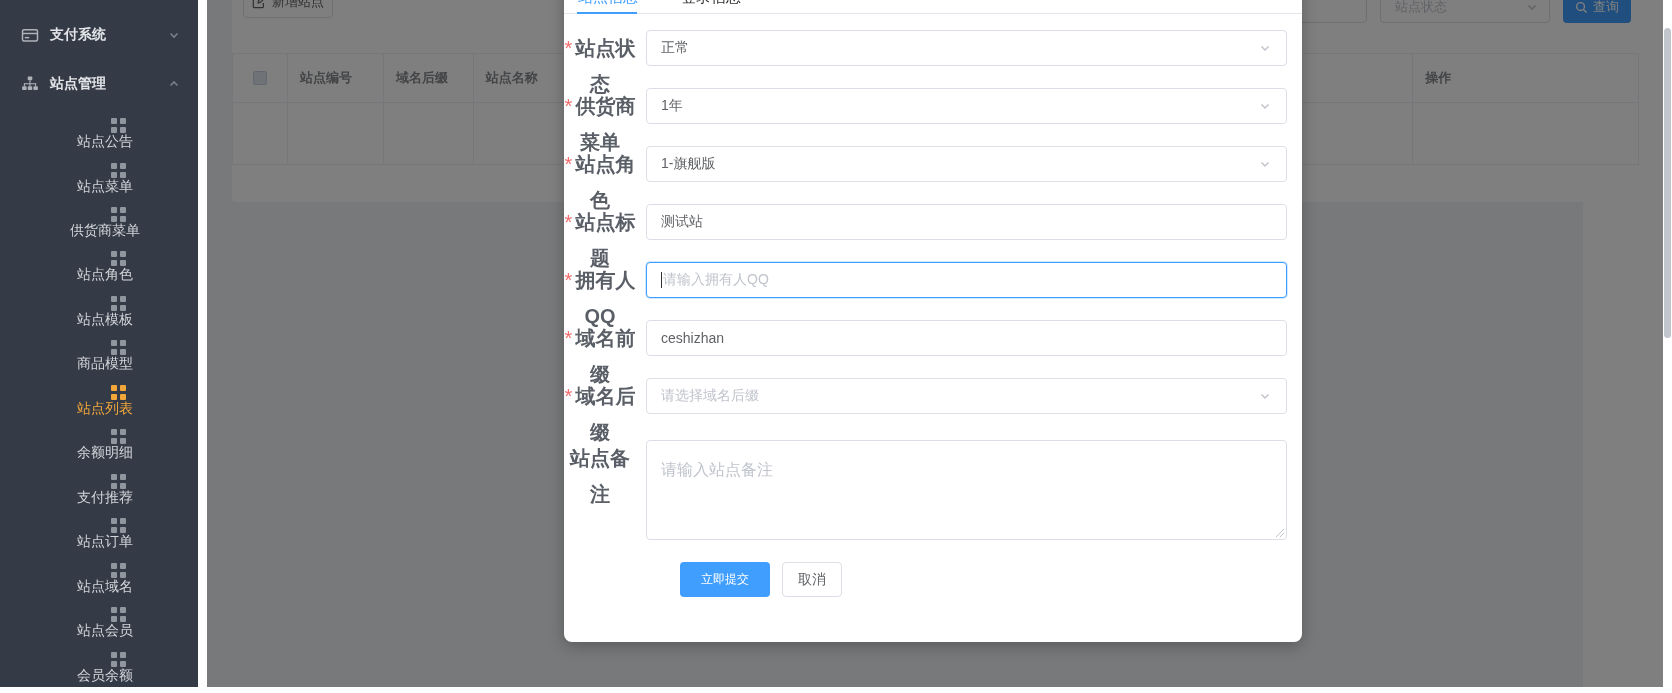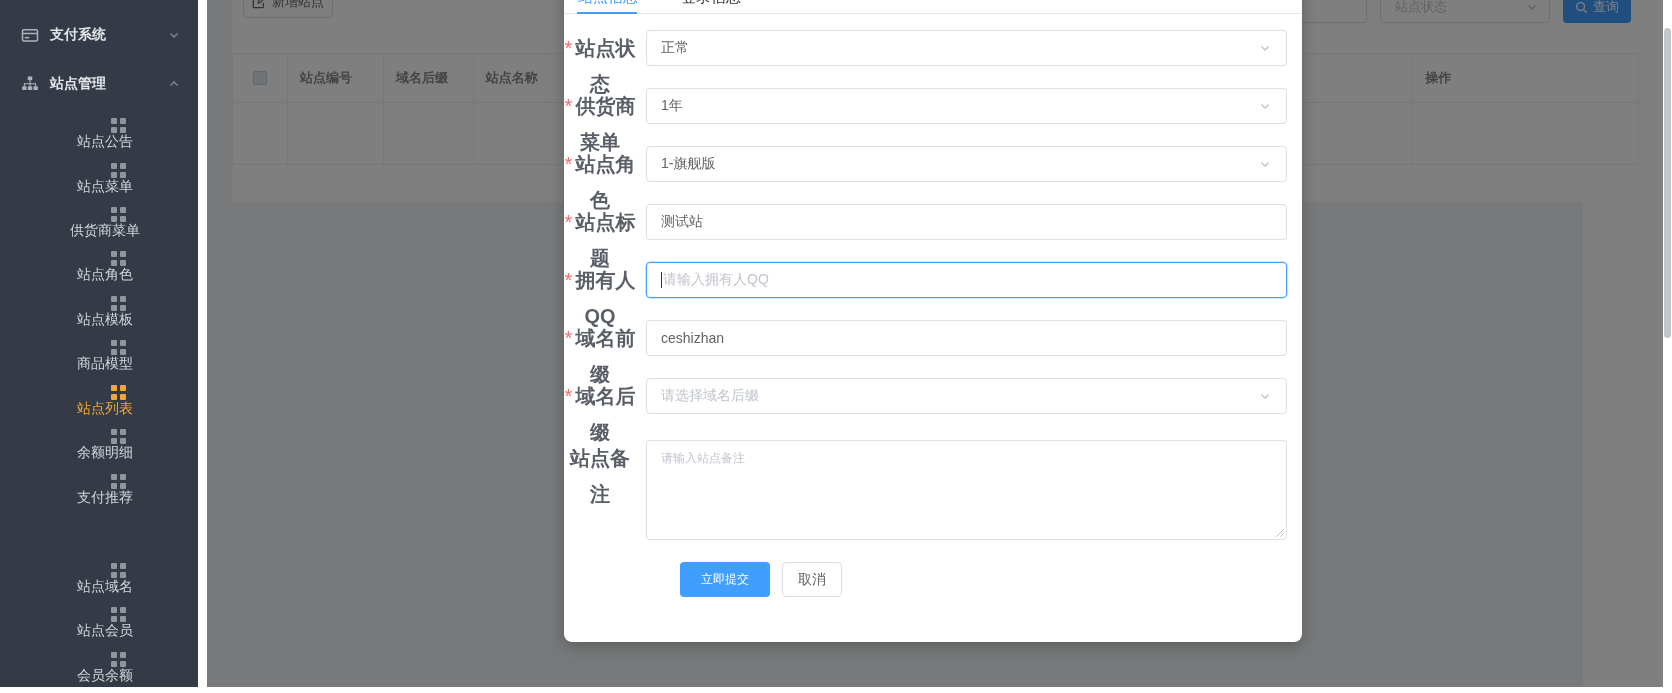--- a/index.html
+++ b/index.html
@@ -72,22 +72,22 @@
     text-align:center; font-size:20px; font-weight:700; color:#5a5e66; }
   .req { color:#f56c6c; margin-right:3px; font-weight:400; }
   .fctl { position:absolute; left:82px; top:0; width:641px; height:36px;
     border:1px solid #dcdfe6; border-radius:4px; background:#fff; display:flex;
     align-items:center; padding:0 14px; font-size:14px; color:#606266; cursor:text; }
   .fctl.sel { cursor:pointer; justify-content:space-between; }
   .fctl.focused { border-color:#409eff; box-shadow:0 0 0 1px rgba(64,158,255,0.25);text-align:center; }
   .ph { color:#c0c4cc; }
   .caret { display:inline-block; width:1px; height:16px; background:#303133; margin-right:1px; }
   .ftext { position:absolute; left:82px; top:0; width:641px; height:100px;
-    border:1px solid #dcdfe6; border-radius:4px; background:#fff; padding:9px 14px;
-    font-size:12px; color:#c0c4cc; }
+    border:1px solid #dcdfe6; border-radius:4px; background:#fff; padding:19px 14px;
+    font-size:16px; color:#c0c4cc; }
   .resize-h { position:absolute; right:2px; bottom:2px; width:10px; height:10px; }
   .btn-submit { position:absolute; left:116px; top:612px; width:90px; height:35px;
     background:#409eff; border:none; border-radius:4px; color:#fff; font-size:12px; cursor:pointer; }
   .btn-cancel { position:absolute; left:218px; top:612px; width:60px; height:35px;
     background:#fff; border:1px solid #dcdfe6; border-radius:4px; color:#606266;
     font-size:14px; cursor:pointer; }
 
   
   #scrollbar { position:absolute; left:1663px; top:0; width:9px; height:687px; background:#ffffff; }
   #scroll-thumb { position:absolute; left:1px; top:28px; width:7px; height:310px;
@@ -199,20 +199,29 @@
       <span class="i-lb">余额明细</span>
     </div>
     <div class="snav-item" style="top:474px">
       <span class="grid-ic">
           <i></i>
           <i></i>
           <i></i>
           <i></i>
         </span>
       <span class="i-lb">支付推荐</span>
+    </div>
+    <div class="snav-item" style="top:518px">
+      <span class="grid-ic">
+          <i></i>
+          <i></i>
+          <i></i>
+          <i></i>
+        </span>
+      <span class="i-lb">站点订单</span>
     </div>
     <div class="snav-item" style="top:563px">
       <span class="grid-ic">
           <i></i>
           <i></i>
           <i></i>
           <i></i>
         </span>
       <span class="i-lb">站点域名</span>
     </div>

